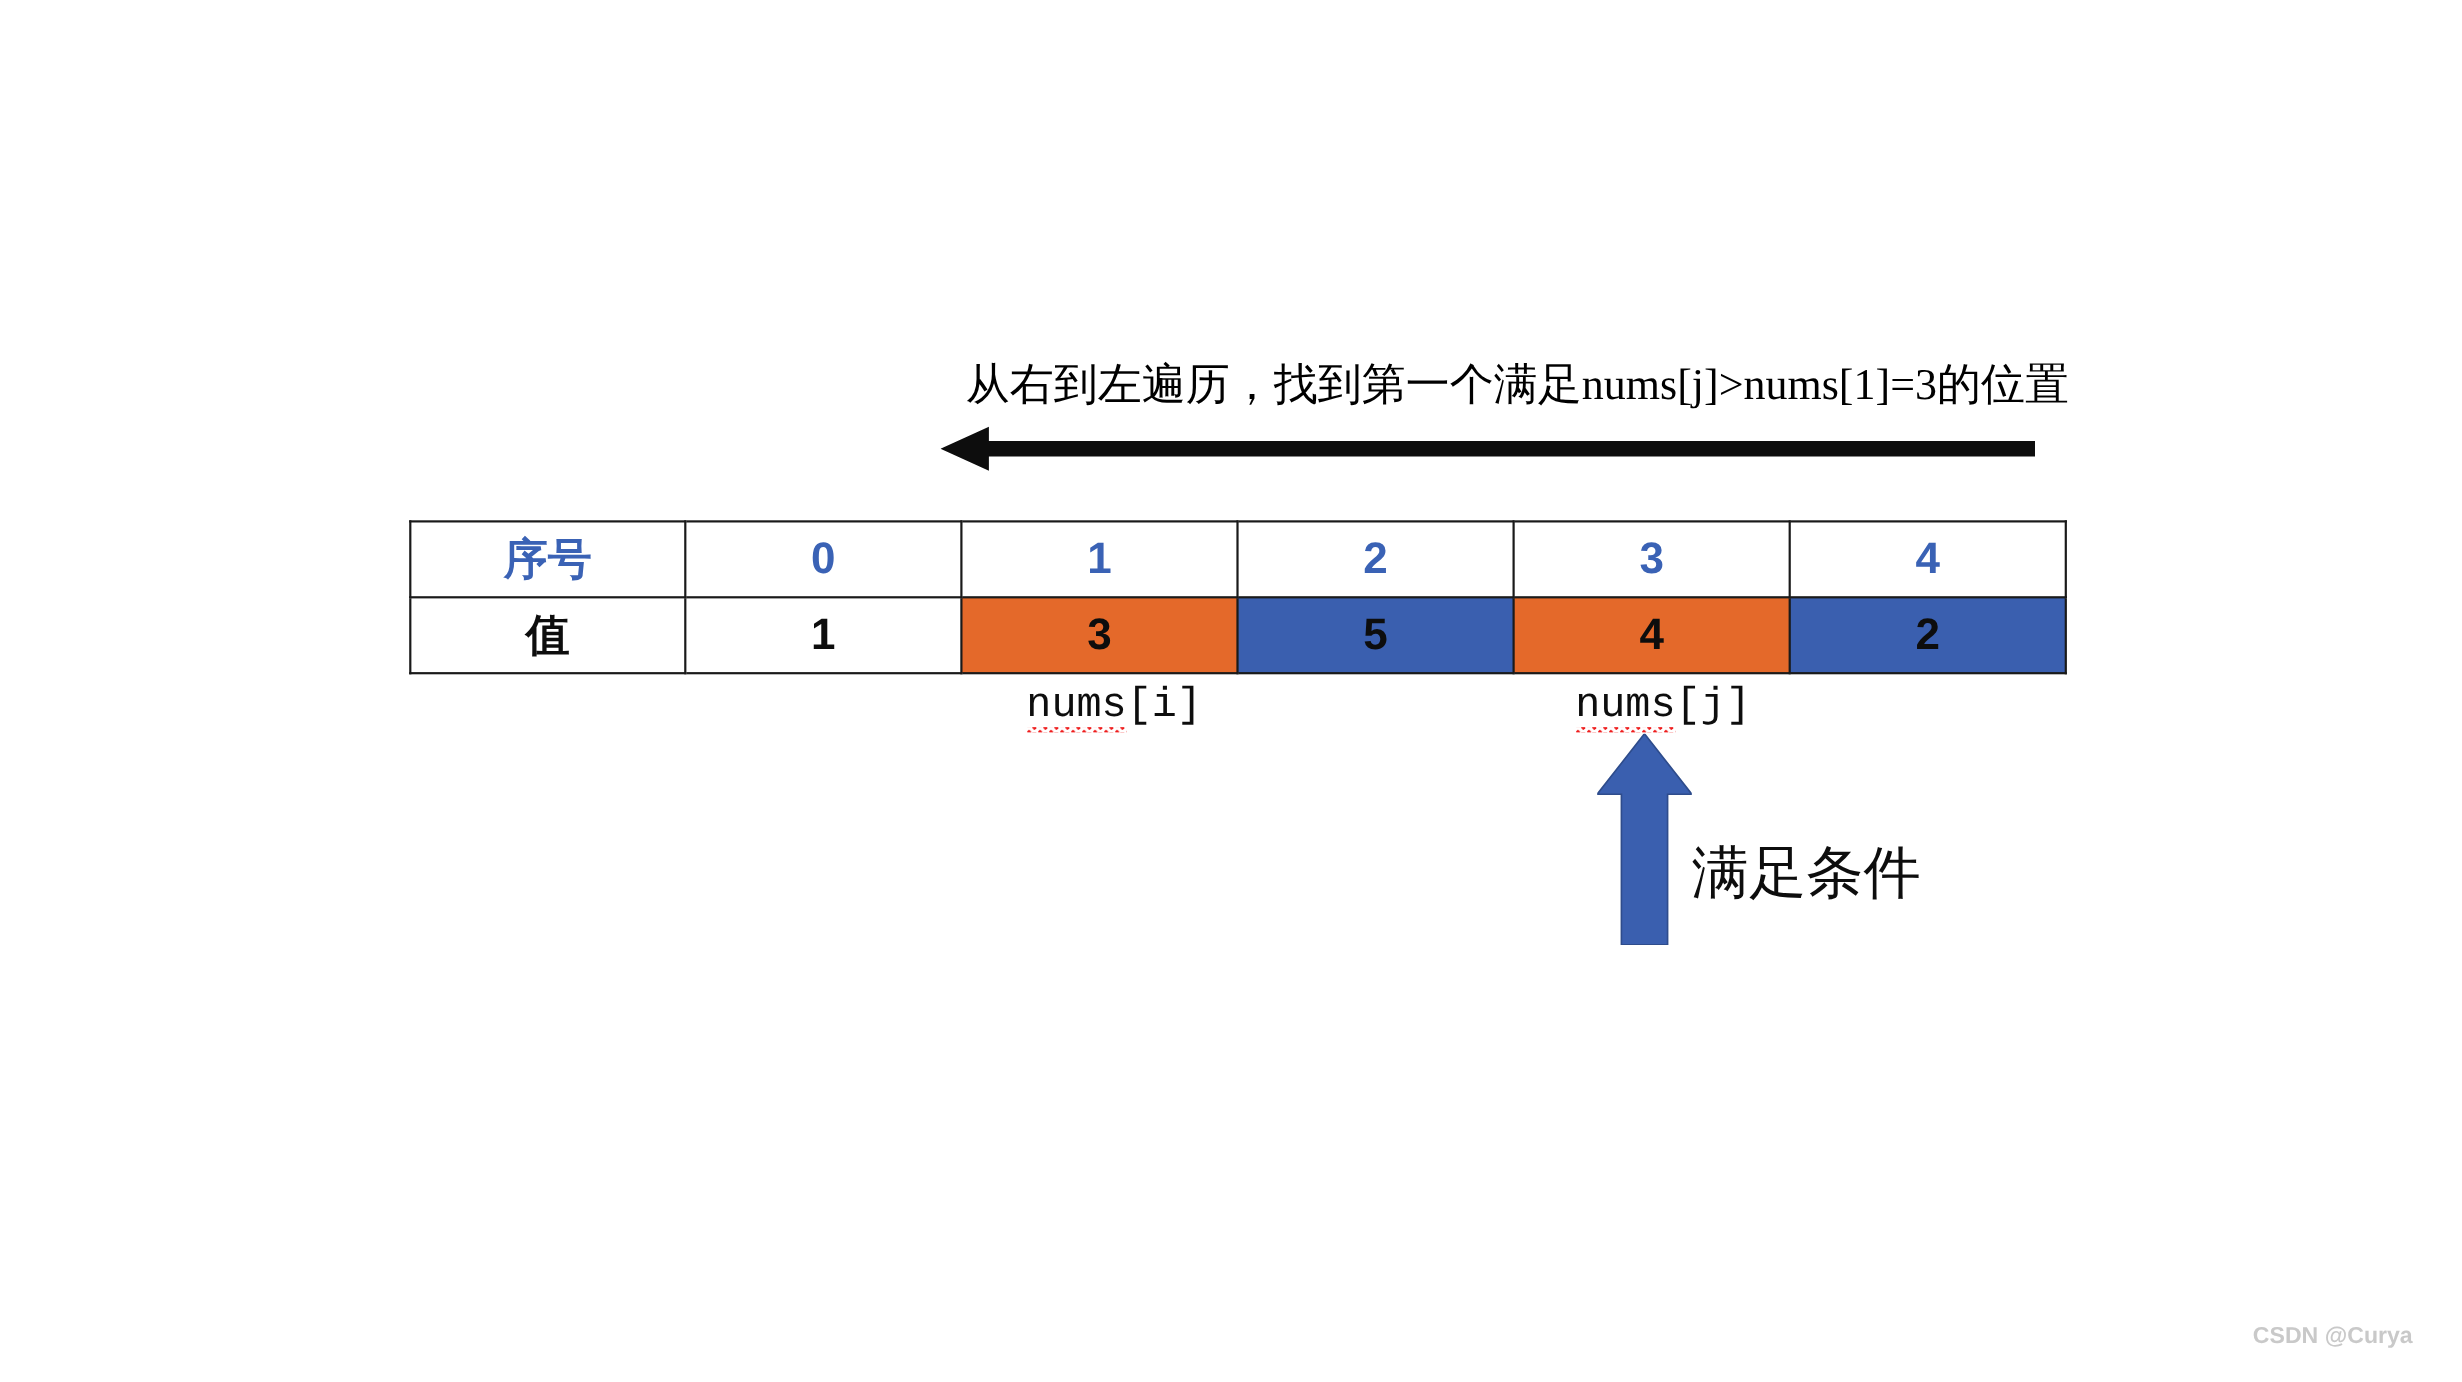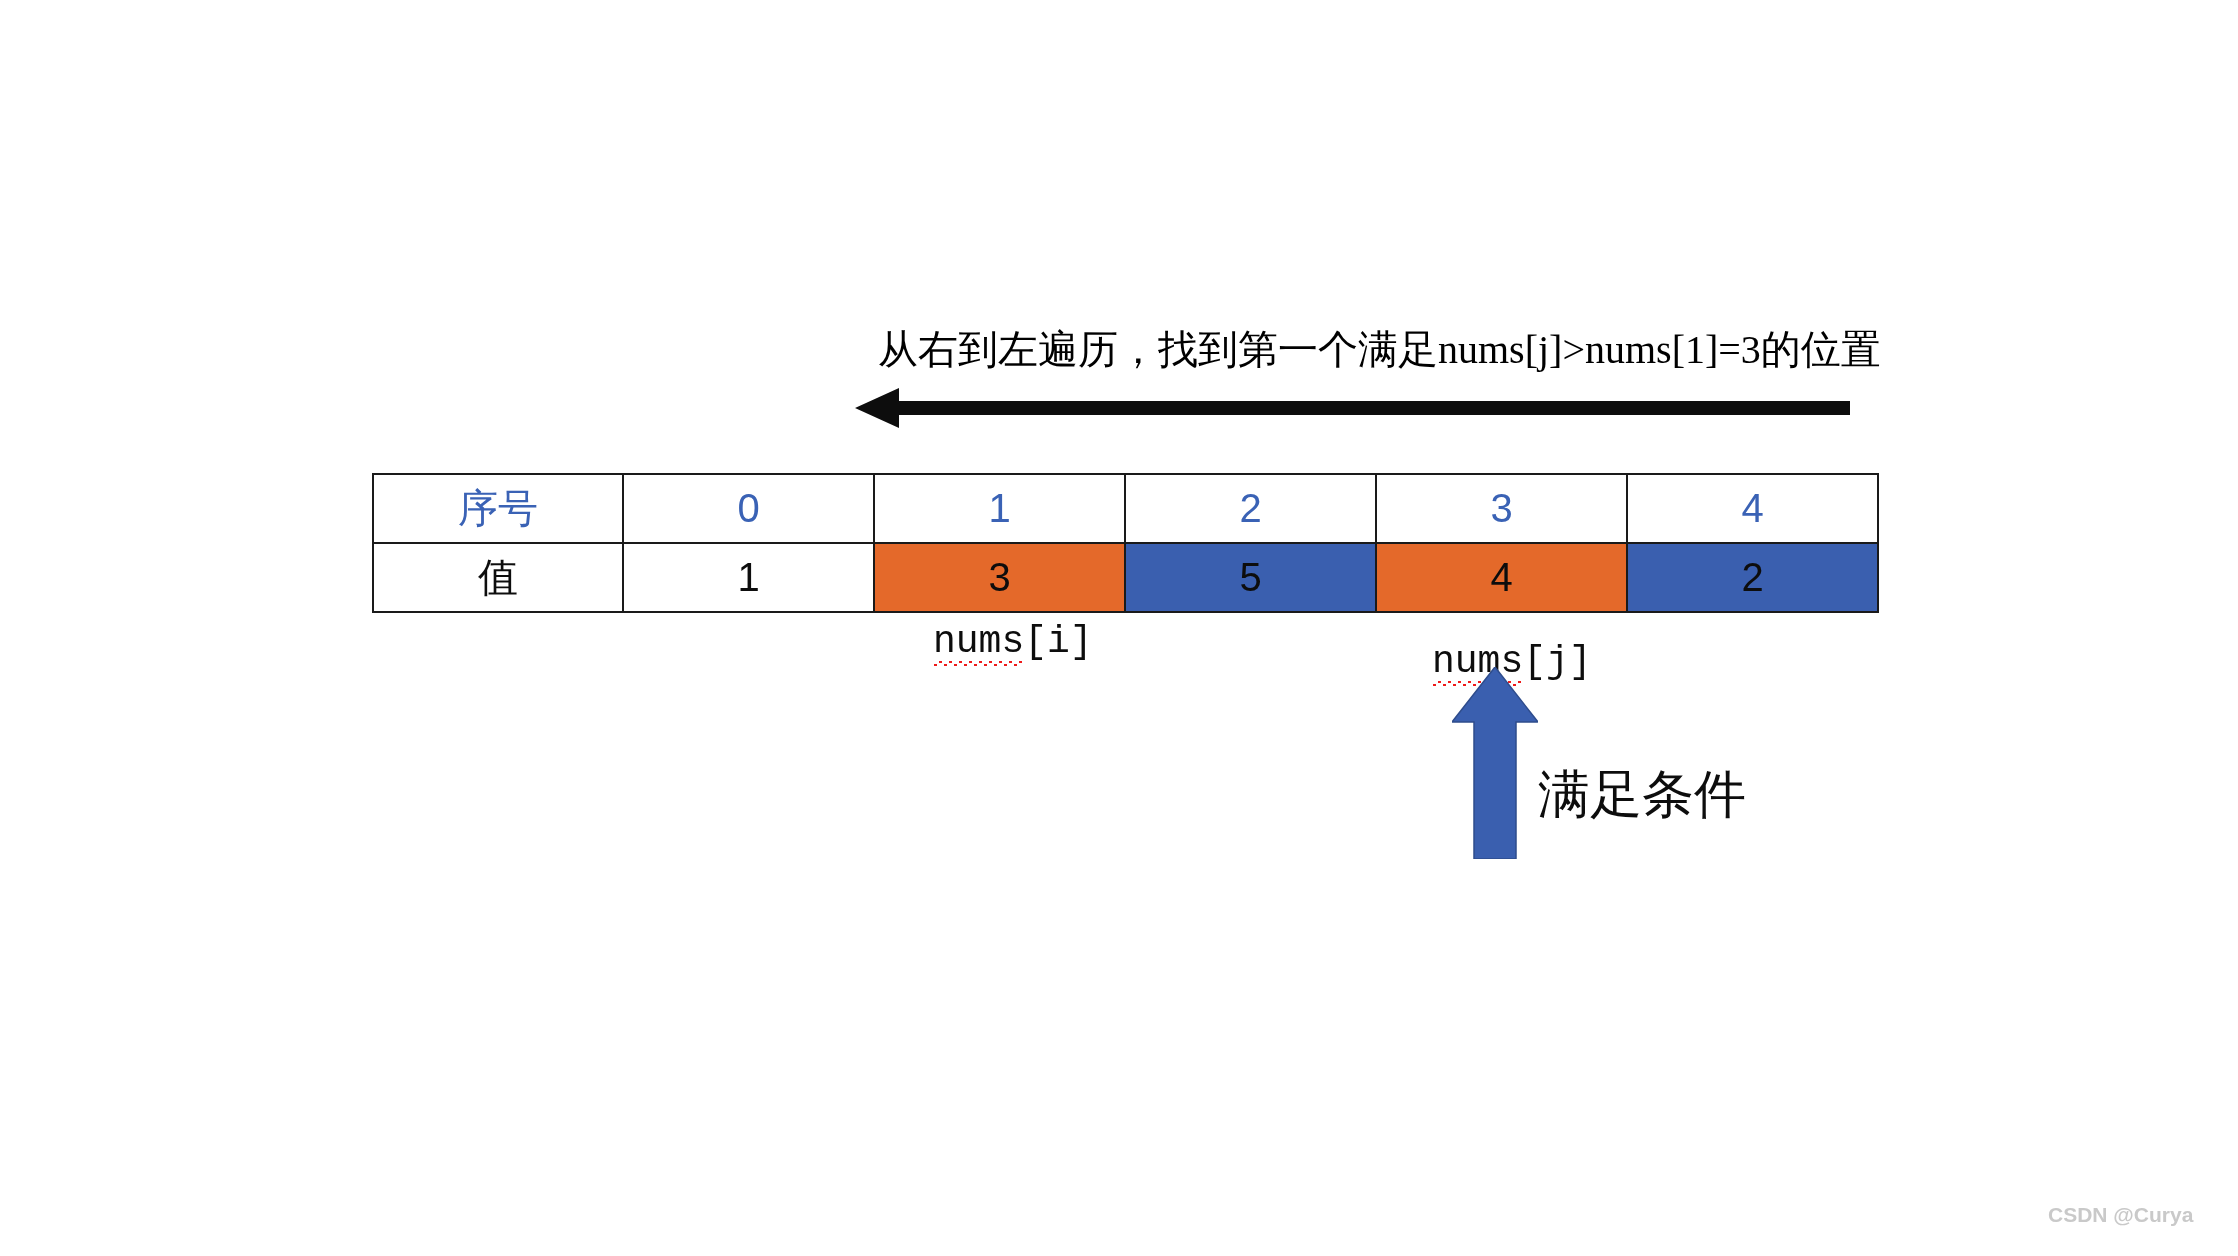--- a/index.html
+++ b/index.html
@@ -46,21 +46,21 @@
     width: 1496px;
     border-collapse: collapse;
     table-layout: fixed;
   }
   #array-table td {
     border: 2px solid #1a1a1a;
     height: 67px;
     text-align: center;
     vertical-align: middle;
     font-family: "Liberation Sans", "DejaVu Sans", sans-serif;
-    font-weight: normal;
+    font-weight: bold;
     font-size: 40px;
     padding: 0;
     background: #ffffff;
   }
   #array-table tr.header-row td {
     color: #3A62B5;
   }
   #array-table tr.value-row td {
     color: #0d0d0d;
   }
@@ -100,21 +100,21 @@
     right: 0;
     bottom: -2px;
     height: 5px;
     background-image:
       radial-gradient(circle at 2.5px 4.5px, #ee1b1b 1.6px, transparent 1.9px),
       radial-gradient(circle at 7.5px 0.5px, #ee1b1b 1.6px, transparent 1.9px);
     background-size: 10px 5px;
     background-repeat: repeat-x;
   }
   #label-numsi { left: 933px; top: 620px; }
-  #label-numsj { left: 1432px; top: 620px; margin-top: 20px; }
+  #label-numsj { left: 1432px; top: 620px; }
 
   
   #up-arrow {
     position: absolute;
     left: 1452px;
     top: 667px;
     width: 86px;
     height: 192px;
   }
 

